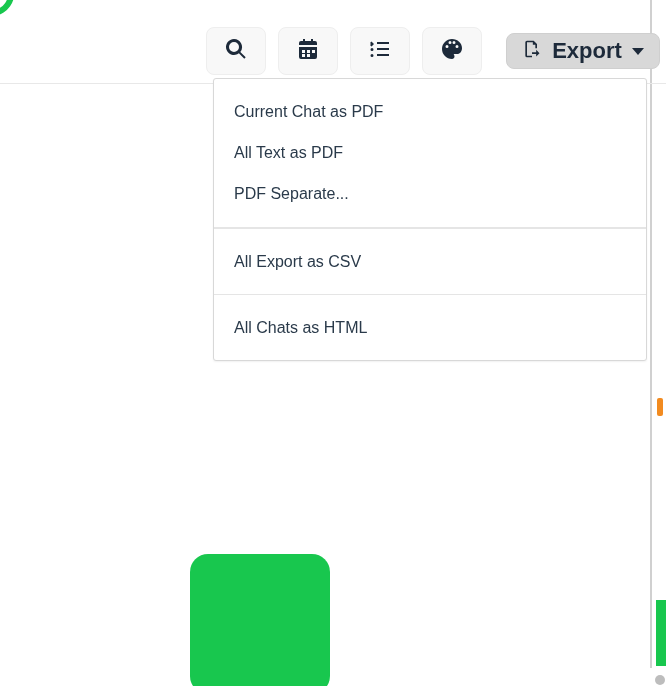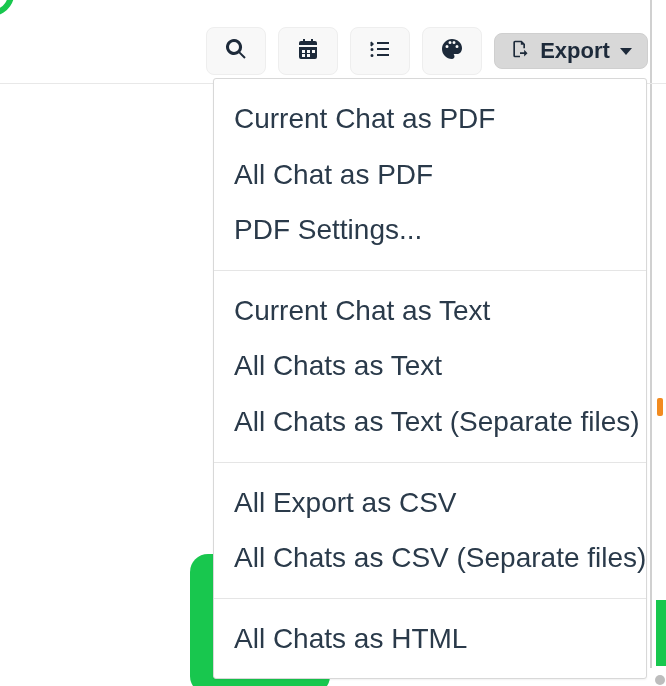--- a/index.html
+++ b/index.html
@@ -72,20 +72,21 @@
     min-width: 154px;
     background: #d8d8d8;
     border: 1px solid #cfcfcf;
     border-radius: 8px;
     display: flex;
     align-items: center;
     justify-content: center;
     gap: 10px;
     padding: 0 9px;
     box-sizing: border-box;
+    margin-left: 12px;
   }
   .export-btn svg { width: 20px; height: 20px; }
   .export-btn .ico { fill: #1d2a3a; }
   .export-label {
     font-size: 22px;
     font-weight: 700;
     color: #1d2a3a;
   }
   .caret-down {
     width: 0; height: 0;
@@ -105,21 +106,21 @@
     border-radius: 3px;
     box-shadow: 0 1px 2px rgba(0,0,0,0.06);
     box-sizing: border-box;
     overflow: hidden;
   }
 
   .dd-group { padding: 12px 0; }
   .dd-sep { height: 1px; background: #e5e5e5; }
 
   .dd-item {
-    font-size: 28px;
+    font-size: 16px;
     color: #2a3a4a;
     line-height: 1.2;
     padding: 11px 18px 11px 20px;
     white-space: nowrap;
   }
 
   
   .green-bubble {
     position: absolute;
     left: 190px;
@@ -219,33 +220,27 @@
       <span class="export-label">Export</span>
       <span class="caret-down"></span>
     </div>
   </div>
 
   <div class="green-bubble"></div>
 
   <div class="dropdown">
     <div class="dd-group">
       <div class="dd-item">Current Chat as PDF</div>
-      <div class="dd-item">All Chat as PDF</div>
-      <div class="dd-item">PDF Settings...</div>
+      <div class="dd-item">All Text as PDF</div>
+      <div class="dd-item">PDF Separate...</div>
     </div>
     <div class="dd-sep"></div>
-    <div class="dd-group">
-      <div class="dd-item">Current Chat as Text</div>
-      <div class="dd-item">All Chats as Text</div>
-      <div class="dd-item">All Chats as Text (Separate files)</div>
-    </div>
     <div class="dd-sep"></div>
     <div class="dd-group">
       <div class="dd-item">All Export as CSV</div>
-      <div class="dd-item">All Chats as CSV (Separate files)</div>
     </div>
     <div class="dd-sep"></div>
     <div class="dd-group">
       <div class="dd-item">All Chats as HTML</div>
     </div>
   </div>
 
 </div>
 
 </body></html>

